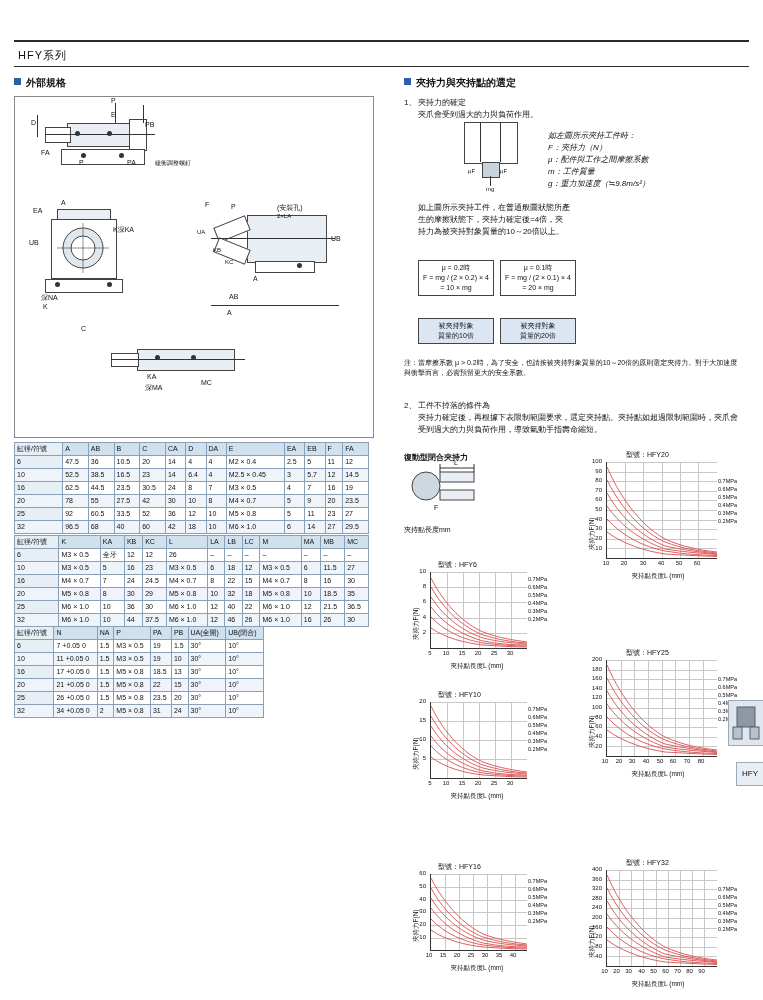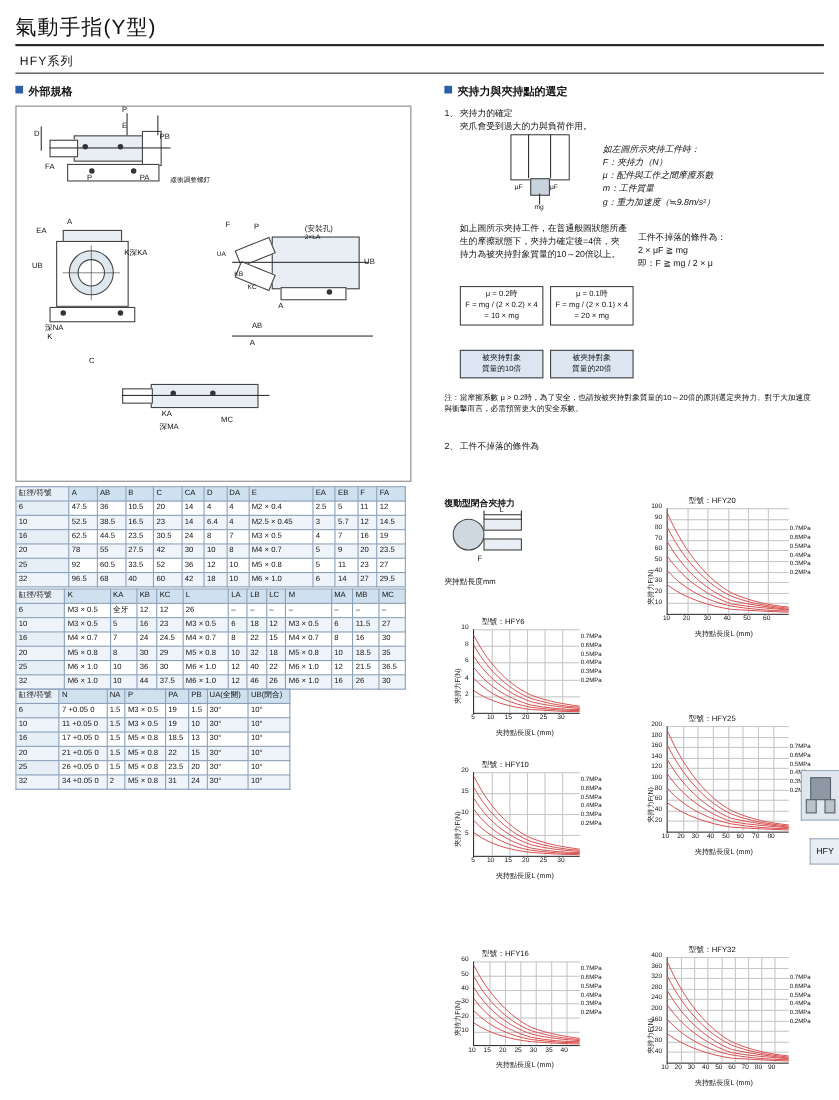--- a/index.html
+++ b/index.html
@@ -59,21 +59,20 @@
 
   
   .tab{position:absolute;right:0;width:26px;background:#e8eef4;border:1px solid #9aaabb;border-right:none;text-align:center;font-size:8px;}
   .tabimg{position:absolute;right:0;width:34px;height:44px;background:#dfe6ee;border:1px solid #9aaabb;border-right:none;}
 </style>
 </head>
 <body>
 
 <div class="page">
 
-  <div class="hdr-title">氣動手指(Y型)</div>
   <div class="hdr-rule"></div>
   <div class="hdr-sub">HFY系列</div>
   <div class="hdr-rule2"></div>
 
   <div class="sec-title" style="left:14px;top:76px;">
     <span class="bullet"></span><span>外部規格</span>
   </div>
   <div class="sec-title" style="left:404px;top:76px;">
     <span class="bullet"></span><span>夾持力與夾持點的選定</span>
   </div>
@@ -465,41 +464,39 @@
     <div class="lbl-s" style="left:28px;top:64px;">mg</div>
     <div class="ln lnv" style="left:32px;top:54px;height:10px;"></div>
   </div>
 
   <div class="rtxt" style="left:548px;top:130px;width:168px;white-space:pre-line;font-style:italic;">如左圖所示夾持工件時：
 F：夾持力（N）
 μ：配件與工作之間摩擦系數
 m：工件質量
 g：重力加速度（≒9.8m/s²）</div>
   <div class="rtxt" style="left:418px;top:202px;width:152px;">如上圖所示夾持工件，在普通般圖狀態所產生的摩擦狀態下，夾持力確定後=4倍，夾持力為被夾持對象質量的10～20倍以上。</div>
-  <div class="rtxt" style="left:580px;top:210px;width:168px;white-space:pre-line;">工件不掉落的條件為：
-2 × μF ≧ mg
-即：F ≧ mg / 2 × μ</div>
 
   <div class="boxed" style="left:418px;top:260px;width:68px;white-space:pre-line;">μ = 0.2時
 F = mg / (2 × 0.2) × 4
 = 10 × mg</div>
   <div class="boxed" style="left:500px;top:260px;width:68px;white-space:pre-line;">μ = 0.1時
 F = mg / (2 × 0.1) × 4
 = 20 × mg</div>
 
 
   <div class="boxed" style="left:418px;top:318px;width:68px;white-space:pre-line;background:#dbe6f2;">被夾持對象
 質量的10倍</div>
   <div class="boxed" style="left:500px;top:318px;width:68px;white-space:pre-line;background:#dbe6f2;">被夾持對象
 質量的20倍</div>
 
   <div class="rtxt" style="left:404px;top:358px;width:340px;font-size:7px;line-height:10px;">注：當摩擦系數 μ &gt; 0.2時，為了安全，也請按被夾持對象質量的10～20倍的原則選定夾持力。對于大加速度與衝擊而言，必需預留更大的安全系數。</div>
 
   <div class="rtxt" style="left:404px;top:400px;">2、</div>
   <div class="rtxt" style="left:418px;top:400px;">工件不掉落的條件為</div>
+  <div class="rtxt" style="left:418px;top:412px;width:320px;">夾持力確定後，再根據下表限制範圍要求，選定夾持點。夾持點如超過限制範圍時，夾爪會受到過大的力與負荷作用，導致氣動手指壽命縮短。</div>
 
   <div class="rtxt" style="left:404px;top:452px;font-weight:bold;">復動型閉合夾持力</div>
 
   <div style="position:absolute;left:404px;top:458px;width:90px;height:62px;">
     <svg width="90" height="62">
       <circle cx="22" cy="28" r="14" fill="#cfd8e0" stroke="#444"></circle>
       <rect x="36" y="14" width="34" height="10" fill="#e9eef4" stroke="#444"></rect>
       <rect x="36" y="32" width="34" height="10" fill="#e9eef4" stroke="#444"></rect>
       <line x1="36" y1="10" x2="70" y2="10" stroke="#333"></line>
       <line x1="36" y1="6" x2="36" y2="14" stroke="#333"></line>

